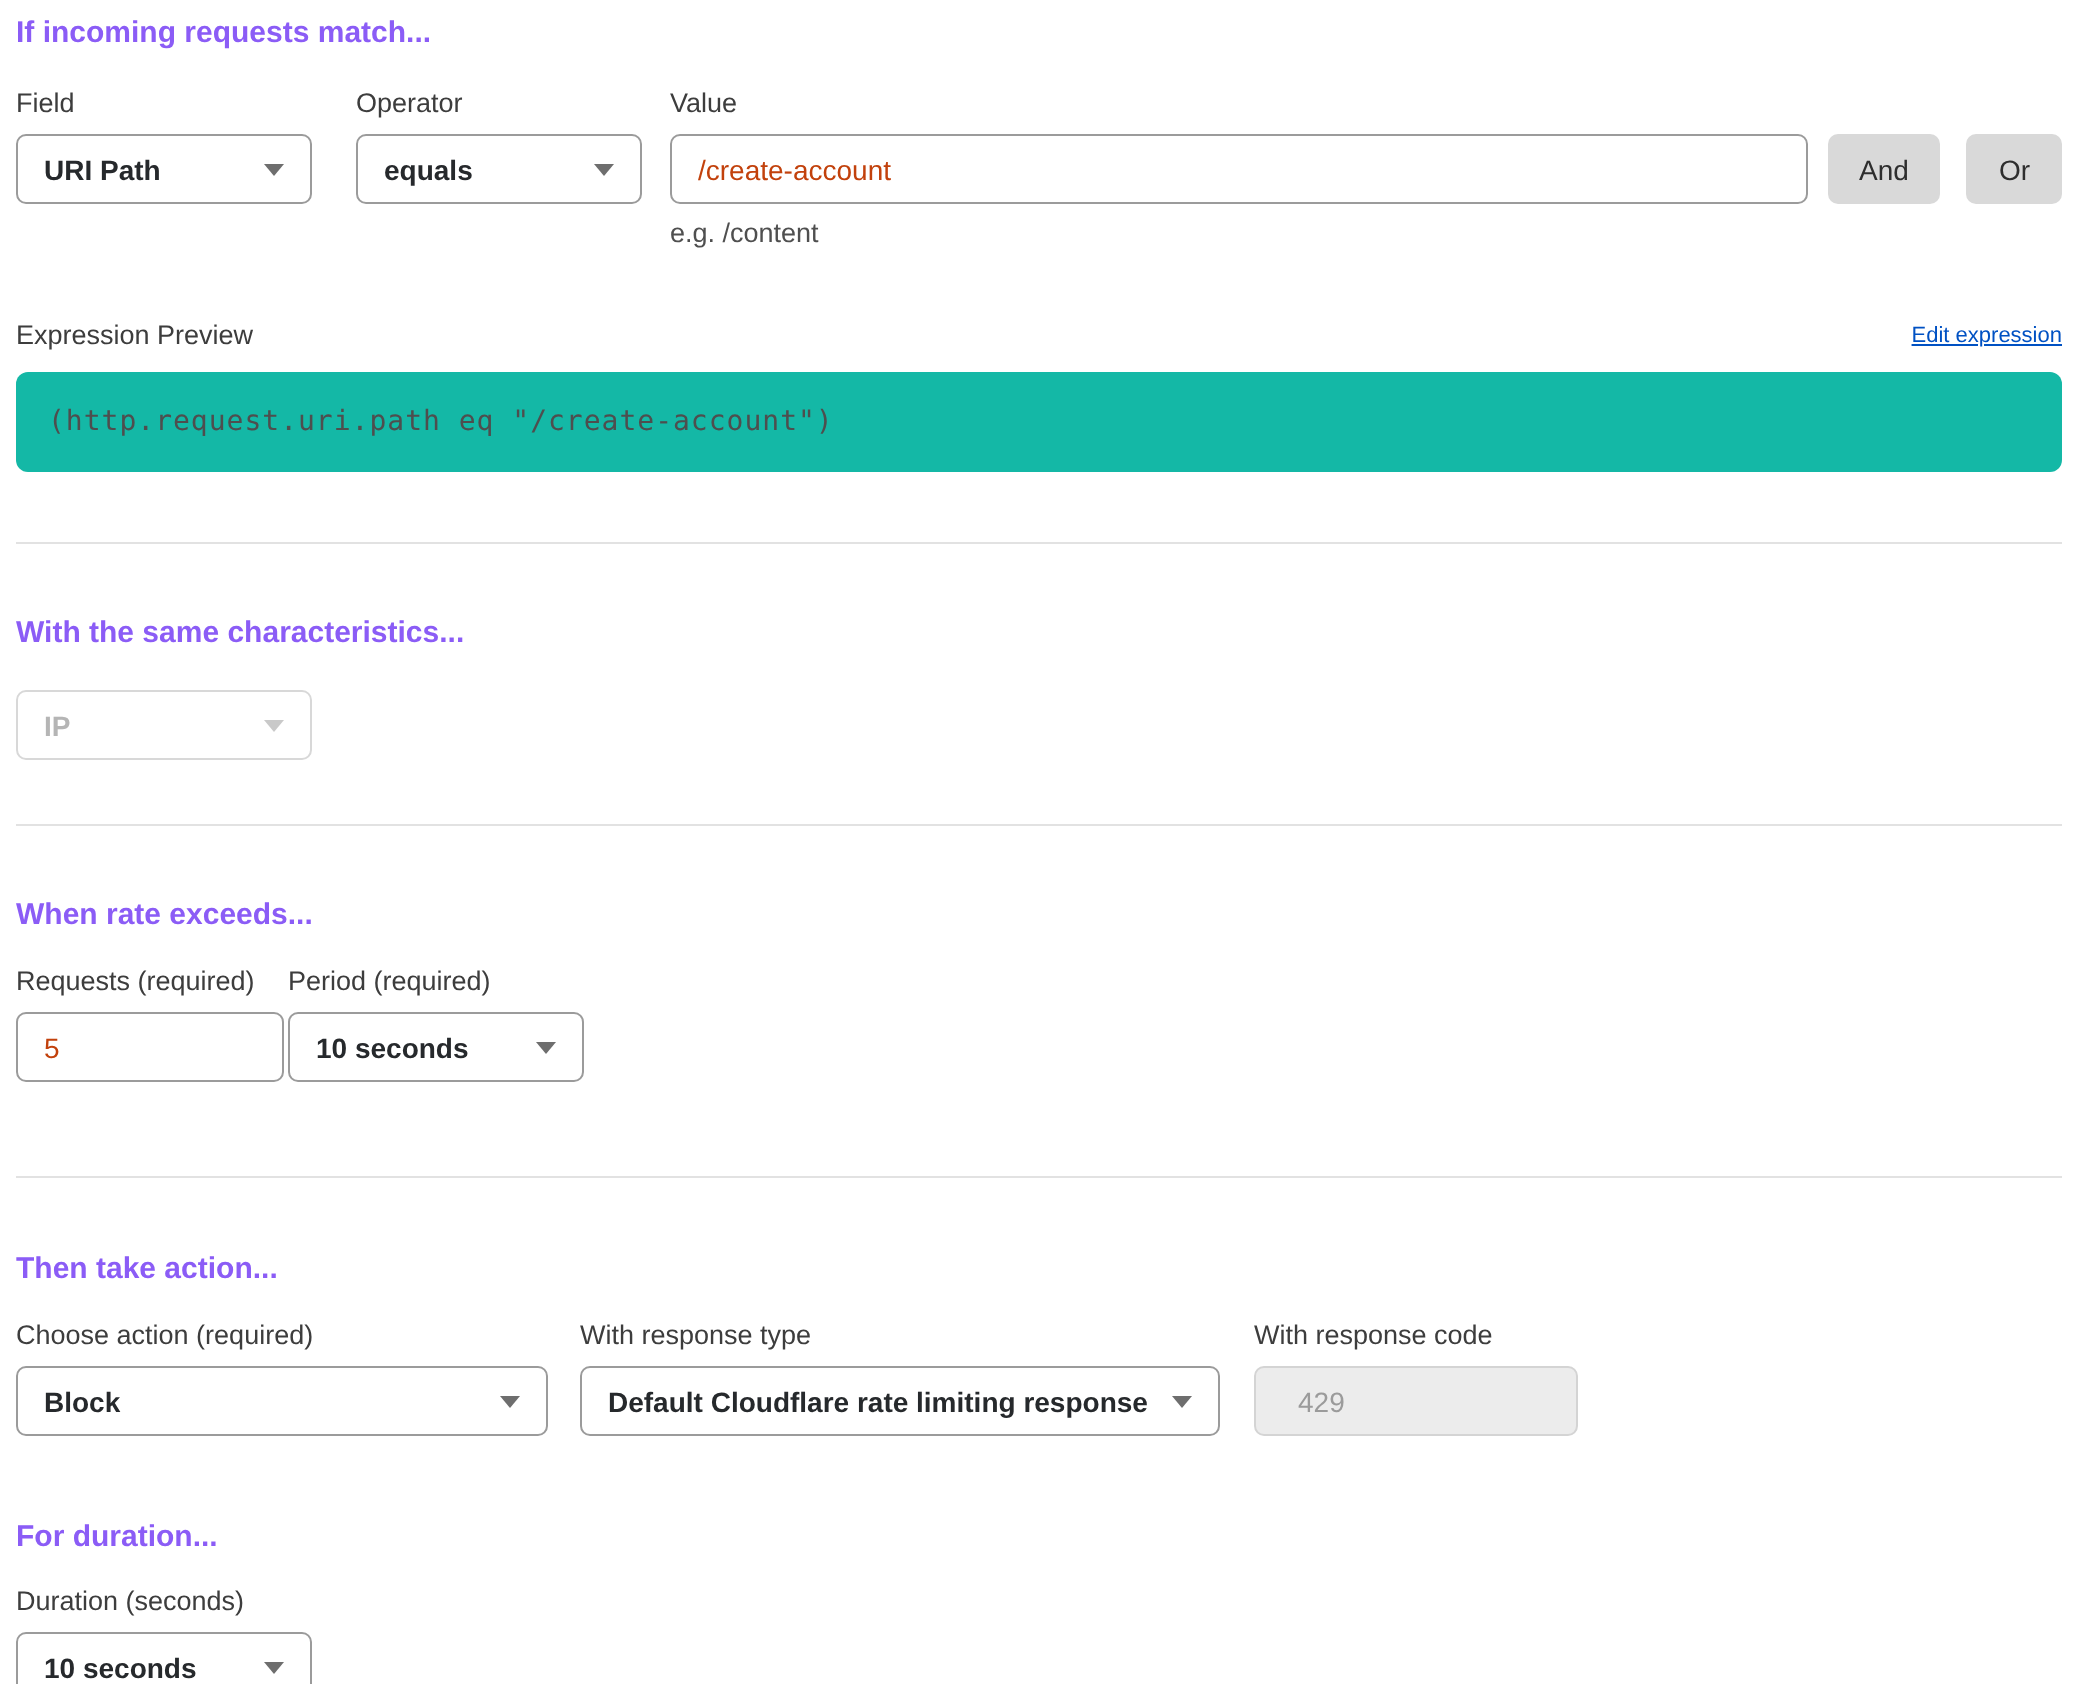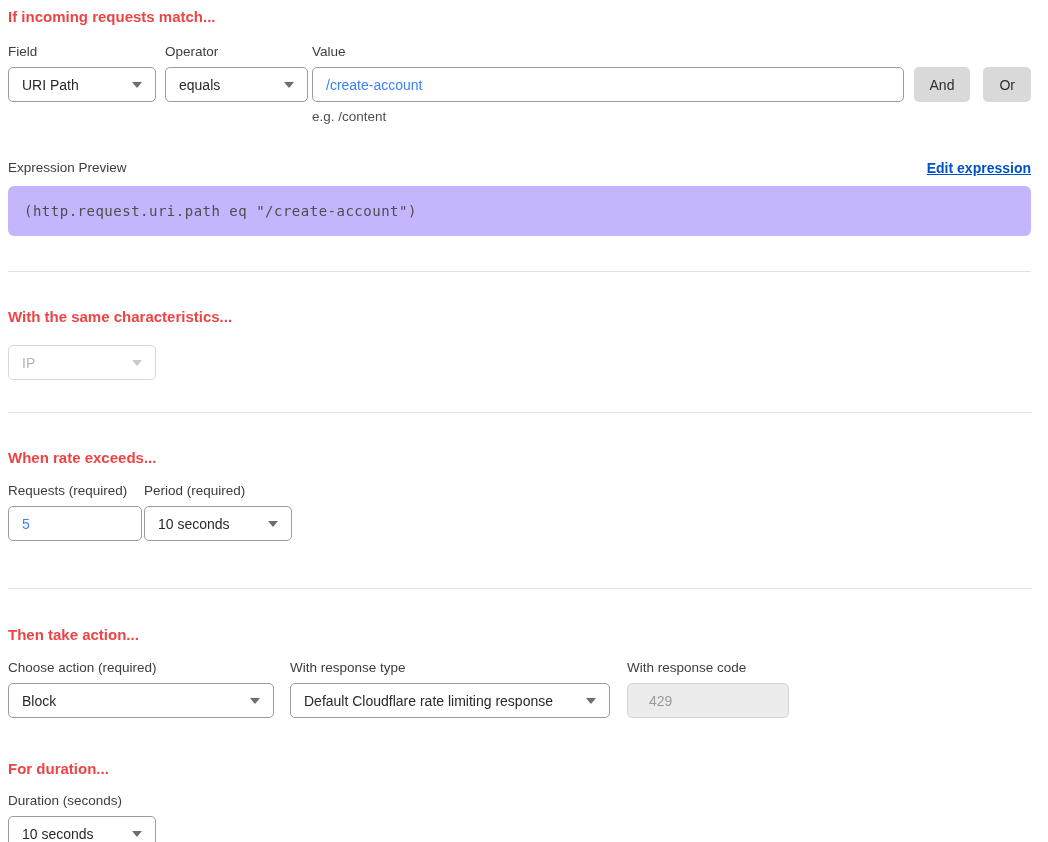--- a/index.html
+++ b/index.html
@@ -4,69 +4,69 @@
 <style>
   html,body{margin:0;padding:0;background:#ffffff;}
   body{
     width:1048px;height:842px;
     font-family:"Liberation Sans","DejaVu Sans",sans-serif;
     color:#313131;overflow:hidden;box-sizing:border-box;
   }
   .page{box-sizing:border-box;width:1048px;padding:8px 17px 8px 8px;}
 
   .section-heading{
-    font-size:15px;font-weight:700;color:#ef4444;margin:0;line-height:17px;
+    font-size:15px;font-weight:700;color:#8b5cf6;margin:0;line-height:17px;
   }
   .field-label{
     display:block;font-size:13.5px;color:#3d3d3d;line-height:16px;margin-bottom:7px;
   }
 
   
   .select{
     box-sizing:border-box;height:35px;border:1px solid #9b9b9b;border-radius:5px;
     background:#fff;display:flex;align-items:center;justify-content:space-between;
-    padding:0 13px;font-size:14px;color:#26292c;cursor:pointer;
+    padding:0 13px;font-size:14px;color:#26292c;cursor:pointer;font-weight:bold;
   }
   .select.disabled{border-color:#d8d8d8;color:#b5b5b5;cursor:default;}
   .caret{
     width:0;height:0;flex:0 0 auto;margin-left:10px;
     border-left:5px solid transparent;border-right:5px solid transparent;
     border-top:6px solid #6e6e6e;
   }
   .select.disabled .caret{border-top-color:#c9c9c9;}
 
   .text-input{
     box-sizing:border-box;height:35px;border:1px solid #9b9b9b;border-radius:5px;
-    background:#fff;padding:0 13px;font-size:14px;color:#3b82f6;
+    background:#fff;padding:0 13px;font-size:14px;color:#c2410c;
     font-family:"Liberation Sans","DejaVu Sans",sans-serif;outline:none;width:100%;
   }
   .text-input:disabled{
     background:#ececec;border-color:#d4d4d4;color:#4c1d95;padding-left:21px;-webkit-text-fill-color:#9b9b9b;
   }
 
   
   .field-row{display:flex;align-items:flex-start;margin-top:19px;}
   .col-field{width:148px;flex:0 0 auto;}
-  .col-operator{width:143px;flex:0 0 auto;margin-left:9px;}
-  .col-value{flex:1 1 auto;margin-left:4px;}
+  .col-operator{width:143px;flex:0 0 auto;margin-left:22px;}
+  .col-value{flex:1 1 auto;margin-left:14px;}
   .col-buttons{flex:0 0 auto;margin-left:10px;padding-top:23px;display:flex;gap:13px;}
   .hint{font-size:13.5px;color:#4f4f4f;margin-top:7px;line-height:16px;}
 
   .pill-btn{
     height:35px;padding:0 16px;border:none;border-radius:5px;background:#d9d9d9;
     font-size:14px;color:#2e2e2e;cursor:pointer;
     font-family:"Liberation Sans","DejaVu Sans",sans-serif;
   }
 
   
   .preview-header{display:flex;justify-content:space-between;align-items:flex-end;margin-top:35px;}
   .preview-label{font-size:13.5px;color:#3d3d3d;line-height:16px;}
-  .edit-link{font-size:14px;color:#0051c3;text-decoration:underline;cursor:pointer;line-height:16px;font-weight:bold;}
+  .edit-link{font-size:11px;color:#0051c3;text-decoration:underline;cursor:pointer;line-height:16px;}
   .code-block{
-    margin-top:10px;height:50px;background:#c4b5fd;border-radius:6px;
+    margin-top:10px;height:50px;background:#14b8a6;border-radius:6px;
     display:flex;align-items:center;padding:0 16px;
     font-family:"DejaVu Sans Mono","Liberation Mono",monospace;
     font-size:14px;color:#4e4e4e;letter-spacing:0.5px;
   }
 
   .divider{border:none;border-top:1px solid #e2e2e2;margin:0;}
   .div-1{margin-top:35px;}
   .div-2{margin-top:32px;}
   .div-3{margin-top:47px;}
 

